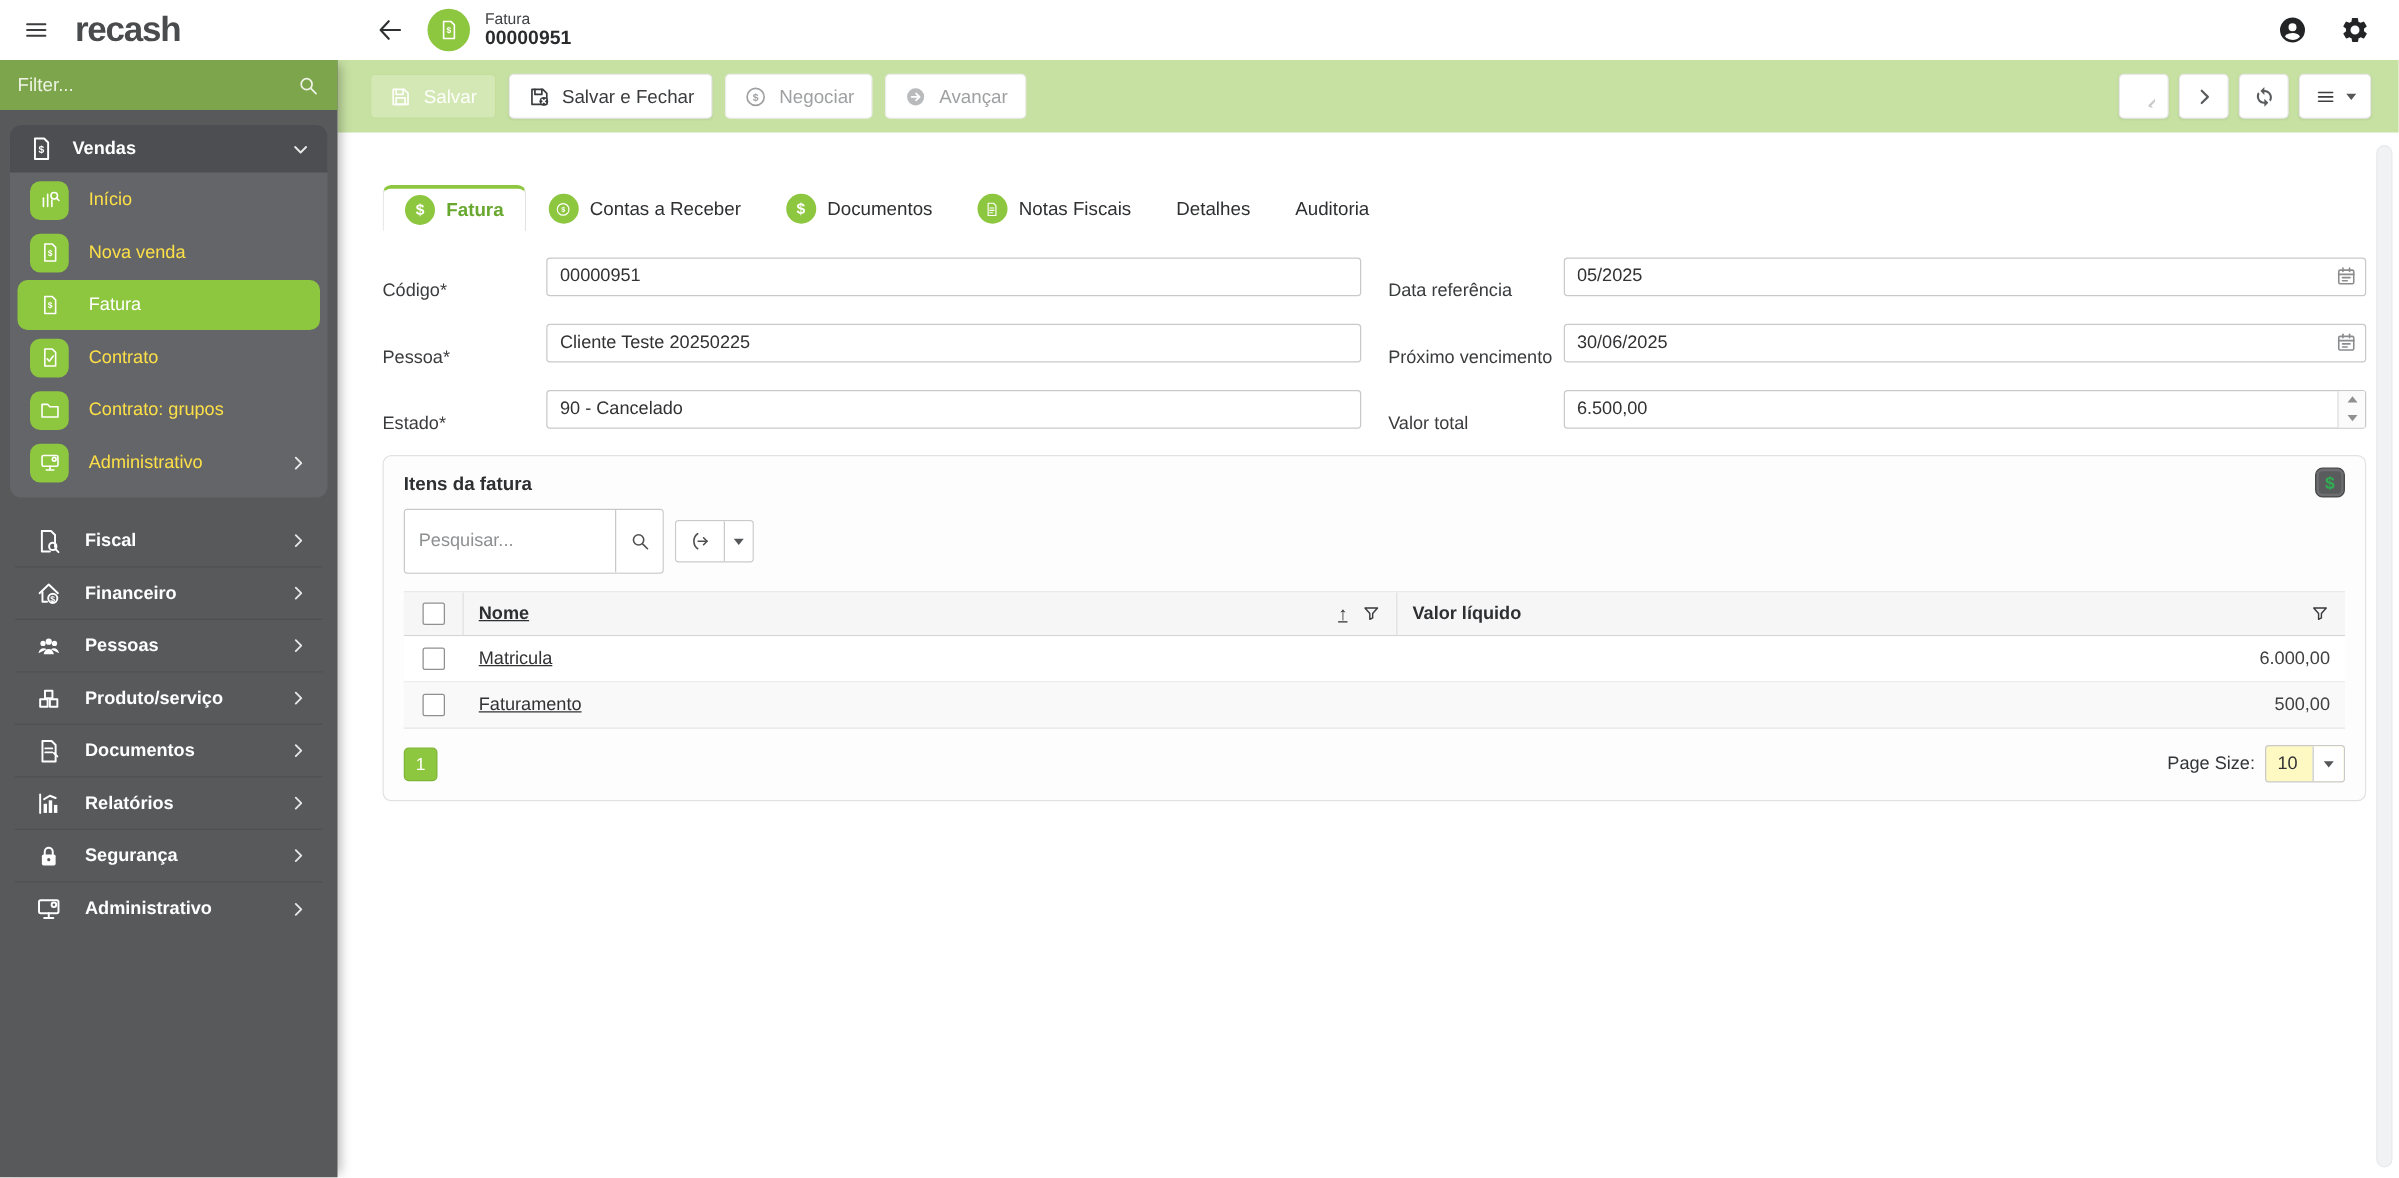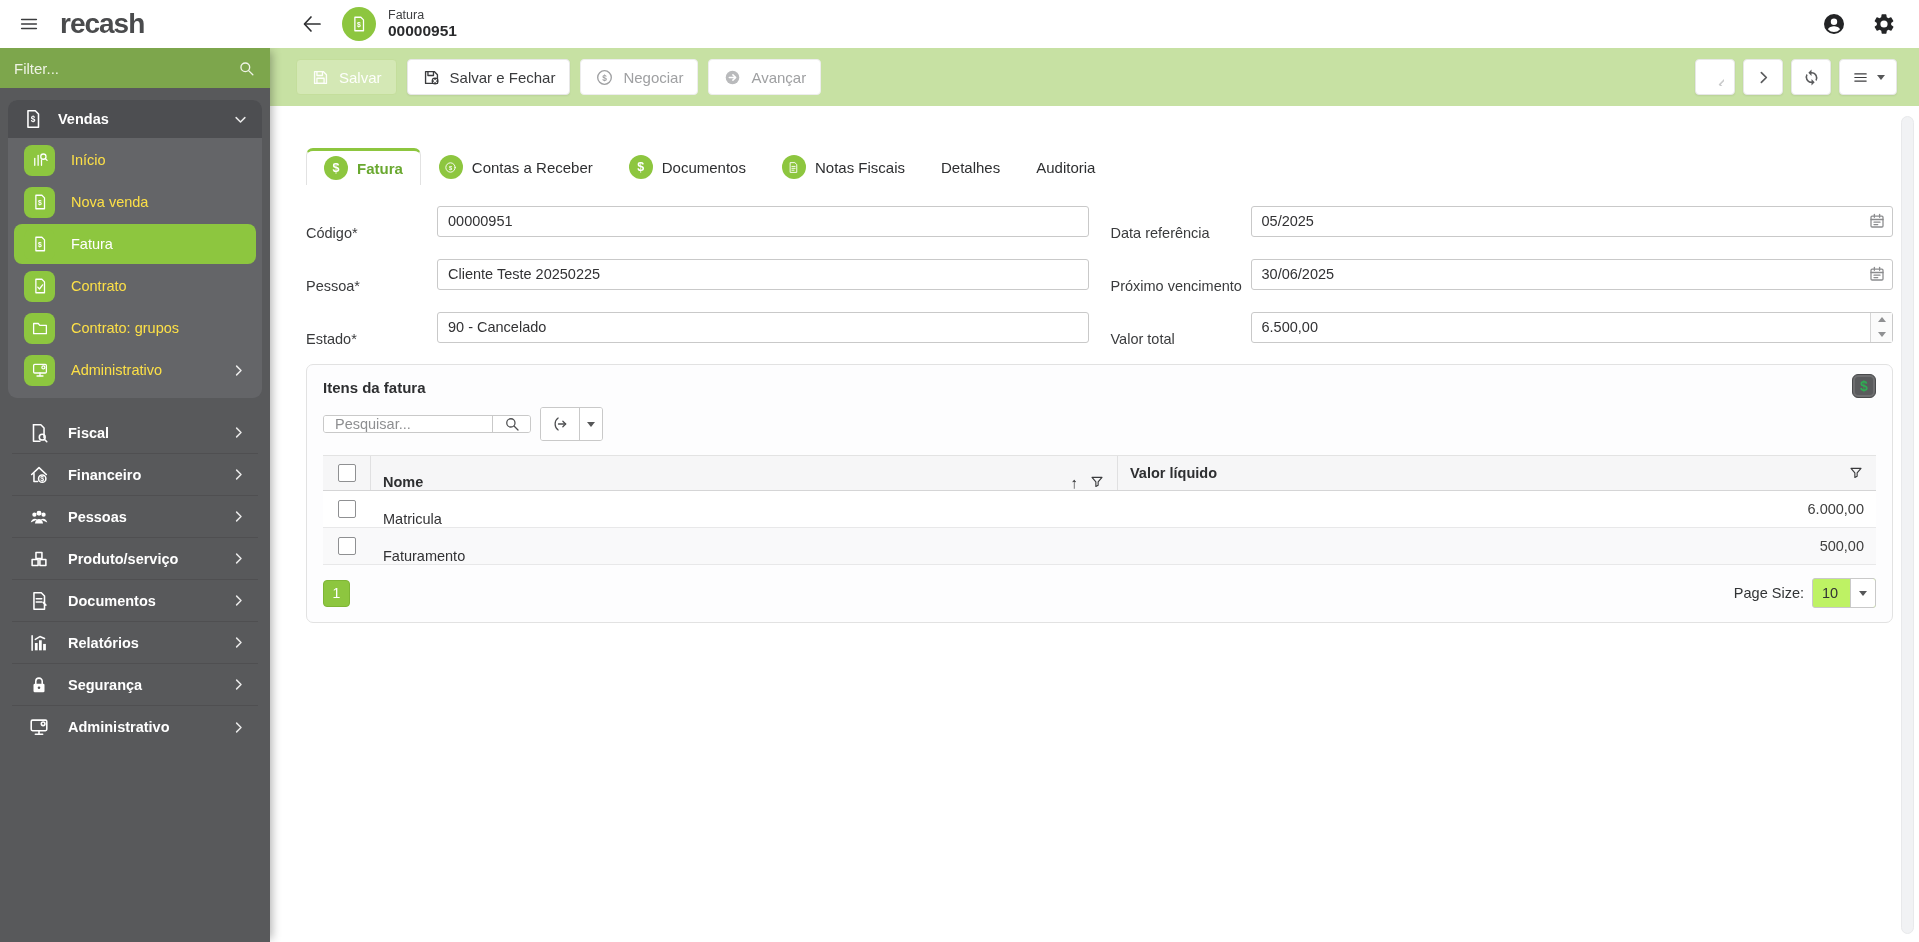--- a/index.html
+++ b/index.html
@@ -94,53 +94,53 @@
   .spinner { position: absolute; right: 1px; top: 1px; bottom: 1px; width: 22px; border-left: 1px solid #d6d6d6; display: flex; flex-direction: column; }
   .spin-btn { flex: 1; display: flex; align-items: center; justify-content: center; background: #fbfbfb; border: none; cursor: pointer; }
   .tri-up { width: 0; height: 0; border-left: 4px solid transparent; border-right: 4px solid transparent; border-bottom: 5px solid #8f9092; }
   .tri-down { width: 0; height: 0; border-left: 4px solid transparent; border-right: 4px solid transparent; border-top: 5px solid #8f9092; }
 
   
   .items-panel { margin-top: 17px; border: 1px solid #e2e2e2; border-radius: 7px; background: #fdfdfe; padding: 14px 16px 14px 16px; position: relative; }
   .panel-title { font-weight: 700; font-size: 15px; color: #2e2f31; }
   .money-btn { position: absolute; top: 9px; right: 16px; width: 24px; height: 24px; border-radius: 6px; background: #5a5b5d; border: 1px solid #494a4c; color: #2fae53; font-weight: 700; font-size: 14px; display: flex; align-items: center; justify-content: center; cursor: pointer; box-shadow: inset 0 0 0 2px rgba(255,255,255,0.12); }
   .panel-tools { display: flex; align-items: center; margin-top: 11px; gap: 9px; }
-  .search-group { display: flex; border: 1px solid #c9c9c9; border-radius: 3px; background: #fff; height: 18px; overflow: hidden; }
+  .search-group { display: flex; border: 1px solid #c9c9c9; border-radius: 3px; background: #fff; height: 52px; overflow: hidden; }
   .search-group input { border: none; outline: none; width: 168px; padding: 0 11px; font-size: 14.5px; font-family: inherit; color: #323234; }
   .search-group input::placeholder { color: #8e8f91; }
   .search-btn { width: 38px; border: none; border-left: 1px solid #c9c9c9; background: #fff; color: #4e4f51; display: flex; align-items: center; justify-content: center; cursor: pointer; }
   .search-btn .ic { width: 18px; height: 18px; }
   .export-group { display: flex; border: 1px solid #c9c9c9; border-radius: 3px; background: #fff; height: 34px; overflow: hidden; }
   .export-btn { width: 38px; border: none; background: #fff; color: #4e4f51; display: flex; align-items: center; justify-content: center; cursor: pointer; }
   .export-btn .ic { width: 18px; height: 18px; }
   .export-caret-btn { width: 23px; border: none; border-left: 1px solid #c9c9c9; background: #fff; display: flex; align-items: center; justify-content: center; cursor: pointer; }
 
   
   .grid-table { margin-top: 14px; border-top: 1px solid #e3e3e3; }
   .gt-header { display: flex; align-items: center; height: 35px; background: #f6f6f7; border-bottom: 1px solid #d5d5d6; }
   .gt-row { display: flex; align-items: center; height: 37px; border-bottom: 1px solid #e8e8e9; background: #fff; cursor: pointer; }
   .gt-row.alt { background: #f9f9fa; }
   .cell-check { width: 48px; display: flex; justify-content: center; flex: none; align-self: stretch; align-items: center; }
   .gt-header .cell-check { border-right: 1px solid #e0e0e1; }
   .checkbox { width: 18px; height: 18px; border: 1px solid #8f9092; border-radius: 2px; background: #fff; cursor: pointer; }
-  .cell-nome { flex: 1; display: flex; align-items: flex-end; padding: 0 12px; min-width: 0; align-self: stretch; }
+  .cell-nome { flex: 1; display: flex; align-items: center; padding: 0 12px; min-width: 0; align-self: stretch; text-decoration: underline; }
   .gt-header .cell-nome { border-right: 1px solid #e0e0e1; font-weight: 700; color: #2e2f31; }
   .cell-valor { width: 758px; flex: none; display: flex; align-items: center; padding: 0 12px; align-self: stretch; }
   .gt-header .cell-valor { font-weight: 700; color: #2e2f31; }
   .hdr-icons { margin-left: auto; display: flex; align-items: center; gap: 11px; }
   .sort-arrow { font-size: 15px; color: #2e2f31; cursor: pointer; line-height: 1; }
   .funnel-btn { background: none; border: none; color: #393a3c; cursor: pointer; padding: 0; }
   .funnel-btn .ic { width: 16px; height: 16px; }
   .valor-value { margin-left: auto; color: #404040; }
 
   
   .pagination { display: flex; align-items: center; justify-content: space-between; margin-top: 13px; }
   .page-btn { width: 27px; height: 27px; border-radius: 4px; background: #8dc63f; border: 1px solid #7eb535; color: #fff; font-size: 14px; display: flex; align-items: center; justify-content: center; cursor: pointer; font-family: inherit; }
   .page-size { display: flex; align-items: center; gap: 8px; color: #323436; }
-  .ps-control { display: flex; border: 1px solid #c9c9c9; border-radius: 3px; background: #bef264; height: 30px; overflow: hidden; }
+  .ps-control { display: flex; border: 1px solid #c9c9c9; border-radius: 3px; background: #fef9c3; height: 30px; overflow: hidden; }
   .ps-value { width: 37px; display: flex; align-items: center; padding-left: 9px; color: #323234; }
   .ps-caret-btn { width: 25px; border: none; border-left: 1px solid #c9c9c9; background: #fff; display: flex; align-items: center; justify-content: center; cursor: pointer; }
 
   .scroll-track { position: absolute; right: 5px; top: 68px; bottom: 8px; width: 13px; background: #f1f2f4; border: 1px solid #e8e9eb; border-radius: 7px; }
 </style>
 </head>
 <body>
 
 <svg width="0" height="0" style="position:absolute">
   <defs>

